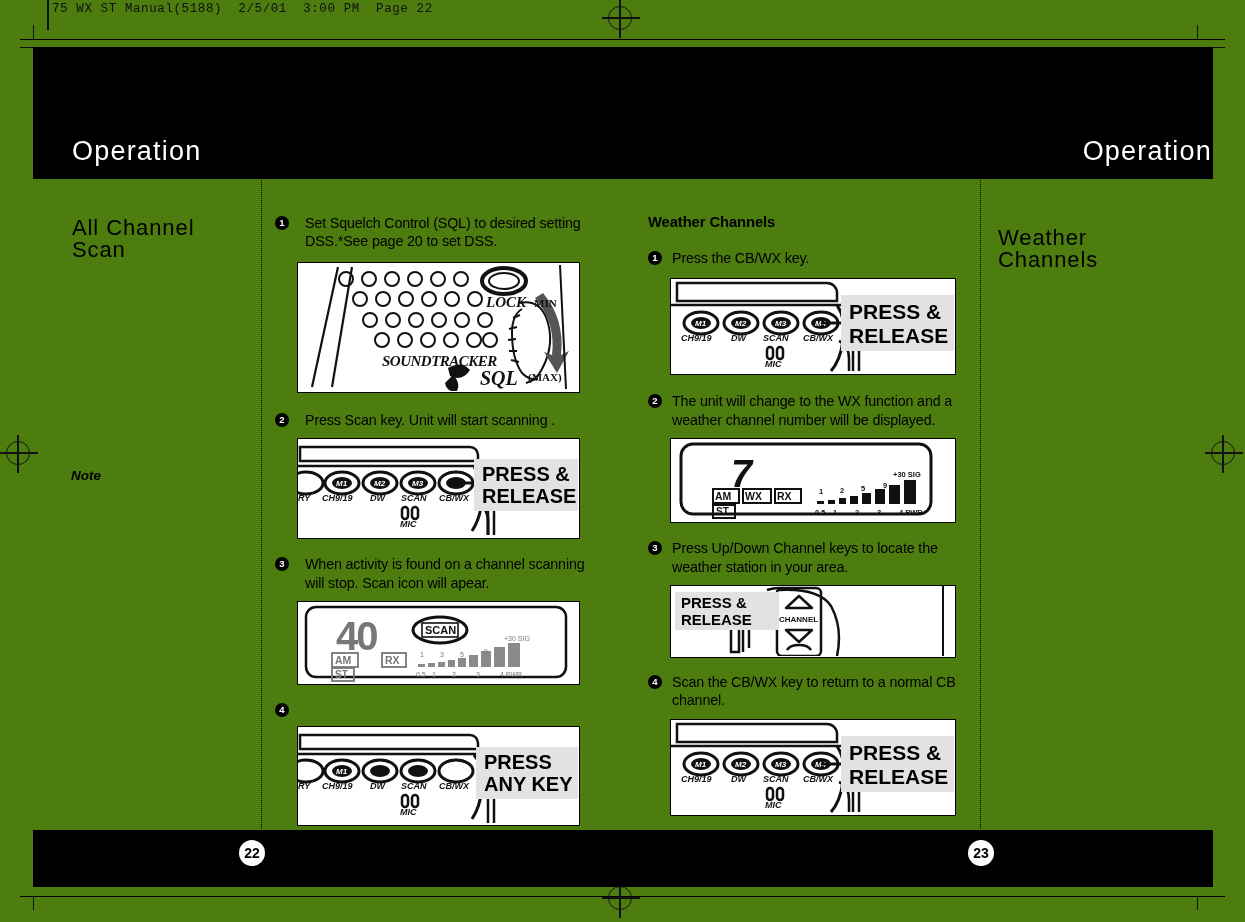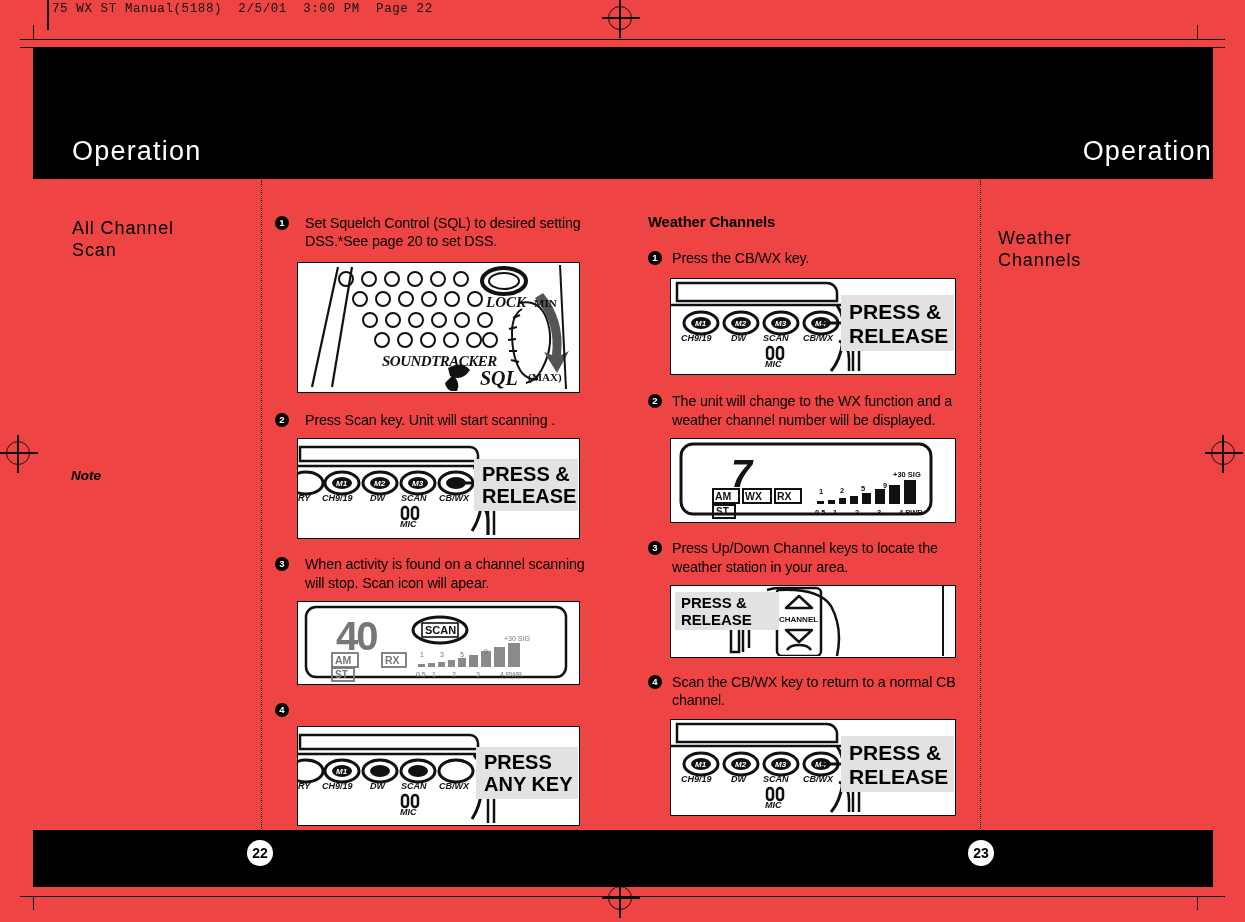--- a/index.html
+++ b/index.html
@@ -5,21 +5,21 @@
   * { box-sizing: border-box; }
   html, body {
     margin: 0; padding: 0;
     background: #ffffff;
     font-family: "Liberation Sans", sans-serif;
   }
   #page {
     position: relative;
     width: 1245px;
     height: 922px;
-    background: #ef4444;
+    background: #4d7c0f;
     overflow: hidden;
   }
 
   
   .print-header {
     position: absolute;
     left: 52px; top: 2px;
     font-family: "Liberation Mono", monospace;
     font-size: 12.5px;
     letter-spacing: .6px;
@@ -74,21 +74,21 @@
     position: absolute;
     width: 26px; height: 26px;
     border-radius: 50%;
     background: #fff;
     color: #000;
     font-size: 14px;
     font-weight: 700;
     display: flex; align-items: center; justify-content: center;
     top: 840px;
   }
-  .pagenum.left  { left: 247px; }
+  .pagenum.left  { left: 239px; }
   .pagenum.right { left: 968px; }
 
   
   .dotline {
     position: absolute;
     border-left: 1.4px dotted #000;
     top: 178px;
     height: 655px;
   }
   .dotline.a { left: 261px; }
@@ -103,21 +103,21 @@
 
   .hairline {
     position: absolute;
     background: #000;
     height: 1px;
   }
 
   
   .side-head {
     position: absolute;
-    font-size: 18px;
+    font-size: 22px;
     line-height: 22px;
     letter-spacing: .9px;
     color: #000;
   }
   .side-head.l { left: 72px; top: 217px; width: 180px; }
   .side-head.r { left: 998px; top: 227px; width: 180px; }
 
   .note-block {
     position: absolute;
     left: 71px; top: 468px;

